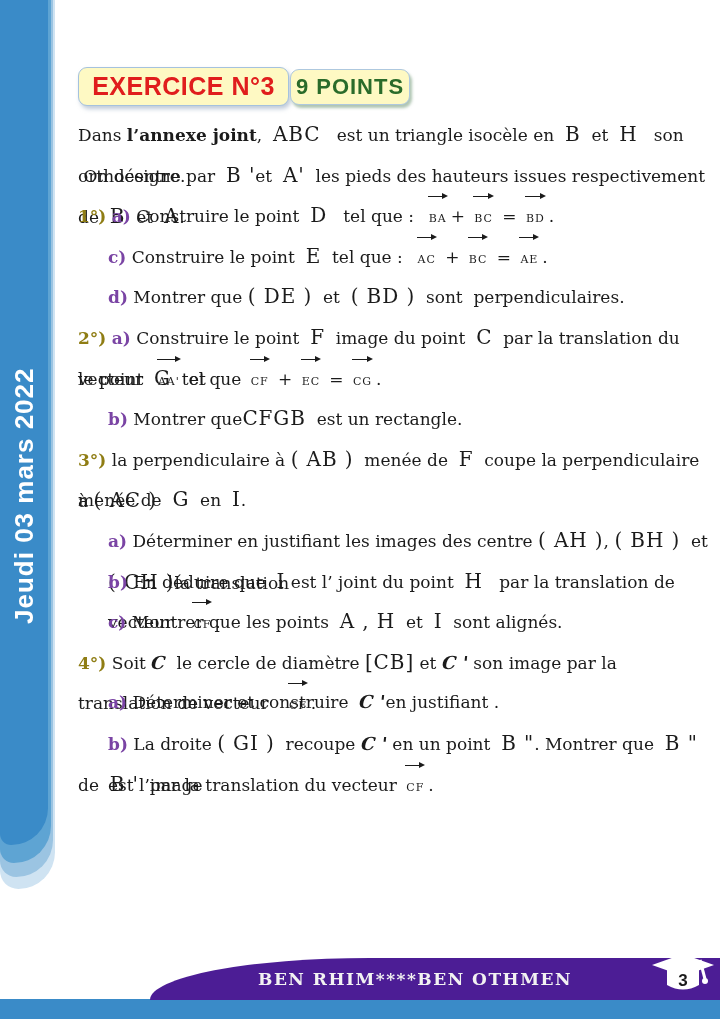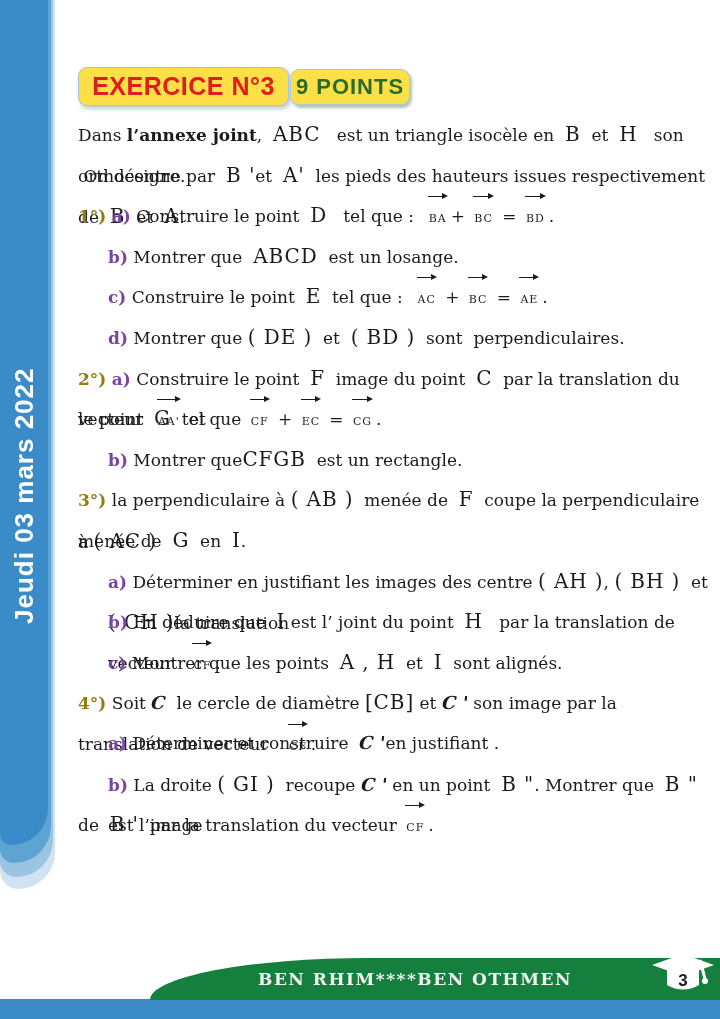--- a/index.html
+++ b/index.html
@@ -21,21 +21,21 @@
   .side-date {
     position:absolute; left:0; top:368px; width:48px; height:255px; z-index:9;
     display:flex; align-items:center; justify-content:center;
     writing-mode:vertical-rl; transform:rotate(180deg);
     color:#ffffff; font-family:"Liberation Sans", sans-serif;
     font-weight:bold; font-size:26px; letter-spacing:1px; white-space:nowrap;
   }
 
   
   .hdr-box {
-    position:absolute; border-radius:9px; background:#fde047;
+    position:absolute; border-radius:9px; background:#fef9c3;
     display:flex; align-items:center; justify-content:center;
     font-family:"Liberation Sans", sans-serif;
   }
   .hdr-exercise {
     left:78px; top:67px; width:209px; height:37px;
     border:1px solid #a5c2de; box-shadow:2px 3px 4px rgba(140,160,185,.55);
     color:#e01d1d; font-size:25px; font-weight:600; letter-spacing:.5px;
   }
   .hdr-points {
     left:290px; top:69px; width:118px; height:34px;
@@ -58,21 +58,21 @@
              font-size:11px; margin:0 3px; padding:0 1px; }
   .seg-vec::before { content:""; position:absolute; left:0; right:3px; top:-3px;
                      border-top:1.4px solid #1b1b1b; }
   .seg-vec::after  { content:""; position:absolute; right:-3px; top:-6px;
                      width:0; height:0; border:3.2px solid transparent;
                      border-left:6px solid #1b1b1b; }
 
   
   .footer-strip {
     position:absolute; left:150px; right:0; bottom:19px; height:42px;
-    background:#15803d; border-top-left-radius:230px 44px; z-index:3;
+    background:#4c1d95; border-top-left-radius:230px 44px; z-index:3;
     display:flex; align-items:center; justify-content:center;
     padding-left:40px; padding-right:80px;
   }
   .footer-authors {
     color:#f2f2f2; font-family:"DejaVu Serif", serif; font-weight:bold;
     font-size:17px; letter-spacing:1.5px; white-space:nowrap;
   }
   .footer-bluebar {
     position:absolute; left:0; right:0; bottom:0; height:20px;
     background:#3a8bc8; z-index:2;
@@ -93,21 +93,20 @@
   <span>EXERCICE N°3</span>
 </div>
 <div class="hdr-box hdr-points">
   <span>9 POINTS</span>
 </div>
 
 <div class="body-wrap">
     <div class="line"><span class="seg-text">Dans </span><span class="seg-bold">l’annexe joint</span><span class="seg-text">,  </span><span class="seg-math">ABC</span><span class="seg-text">   est un triangle isocèle en  </span><span class="seg-math">B</span><span class="seg-text">  et  </span><span class="seg-math">H</span><span class="seg-text">   son orthocentre.</span></div>
     <div class="line"><span class="seg-text"> On désigne par  </span><span class="seg-math">B '</span><span class="seg-text">et  </span><span class="seg-math">A'</span><span class="seg-text">  les pieds des hauteurs issues respectivement de  </span><span class="seg-math">B</span><span class="seg-text">  et  </span><span class="seg-math">A</span><span class="seg-text">.</span></div>
     <div class="line"><span class="seg-num">1°)</span><span class="seg-text"> </span><span class="seg-letter">a)</span><span class="seg-text"> Construire le point  </span><span class="seg-math">D</span><span class="seg-text">   tel que :  </span><span class="seg-vec">BA</span><span class="seg-text">+ </span><span class="seg-vec">BC</span><span class="seg-text"> = </span><span class="seg-vec">BD</span><span class="seg-text">.</span></div>
-    <div class="line indent"><span class="seg-letter">b)</span><span class="seg-text"> Montrer que  </span><span class="seg-math">ABCD</span><span class="seg-text">  est un losange.</span></div>
     <div class="line indent"><span class="seg-letter">c)</span><span class="seg-text"> Construire le point  </span><span class="seg-math">E</span><span class="seg-text">  tel que :  </span><span class="seg-vec">AC</span><span class="seg-text"> + </span><span class="seg-vec">BC</span><span class="seg-text"> = </span><span class="seg-vec">AE</span><span class="seg-text">.</span></div>
     <div class="line indent"><span class="seg-letter">d)</span><span class="seg-text"> Montrer que </span><span class="seg-math">( DE )</span><span class="seg-text">  et  </span><span class="seg-math">( BD )</span><span class="seg-text">  sont  perpendiculaires.</span></div>
     <div class="line"><span class="seg-num">2°)</span><span class="seg-text"> </span><span class="seg-letter">a)</span><span class="seg-text"> Construire le point  </span><span class="seg-math">F</span><span class="seg-text">  image du point  </span><span class="seg-math">C</span><span class="seg-text">  par la translation du vecteur  </span><span class="seg-vec">AA'</span><span class="seg-text"> et</span></div>
     <div class="line"><span class="seg-text">le point  </span><span class="seg-math">G</span><span class="seg-text">  tel que </span><span class="seg-vec">CF</span><span class="seg-text"> + </span><span class="seg-vec">EC</span><span class="seg-text"> = </span><span class="seg-vec">CG</span><span class="seg-text">.</span></div>
     <div class="line indent"><span class="seg-letter">b)</span><span class="seg-text"> Montrer que</span><span class="seg-math">CFGB</span><span class="seg-text">  est un rectangle.</span></div>
     <div class="line"><span class="seg-num">3°)</span><span class="seg-text"> la perpendiculaire à </span><span class="seg-math">( AB )</span><span class="seg-text">  menée de  </span><span class="seg-math">F</span><span class="seg-text">  coupe la perpendiculaire à </span><span class="seg-math">( AC )</span></div>
     <div class="line"><span class="seg-text">menée de  </span><span class="seg-math">G</span><span class="seg-text">  en  </span><span class="seg-math">I</span><span class="seg-text">.</span></div>
     <div class="line indent"><span class="seg-letter">a)</span><span class="seg-text"> Déterminer en justifiant les images des centre </span><span class="seg-math">( AH )</span><span class="seg-text">, </span><span class="seg-math">( BH )</span><span class="seg-text">  et </span><span class="seg-math">( CH )</span><span class="seg-text">la translation</span></div>
     <div class="line indent"><span class="seg-letter">b)</span><span class="seg-text"> En déduire que  </span><span class="seg-math">I</span><span class="seg-text"> est l’ joint du point  </span><span class="seg-math">H</span><span class="seg-text">   par la translation de vecteur   </span><span class="seg-vec">CF</span><span class="seg-text">.</span></div>
     <div class="line indent"><span class="seg-letter">c)</span><span class="seg-text"> Montrer que les points  </span><span class="seg-math">A , H</span><span class="seg-text">  et  </span><span class="seg-math">I</span><span class="seg-text">  sont alignés.</span></div>

